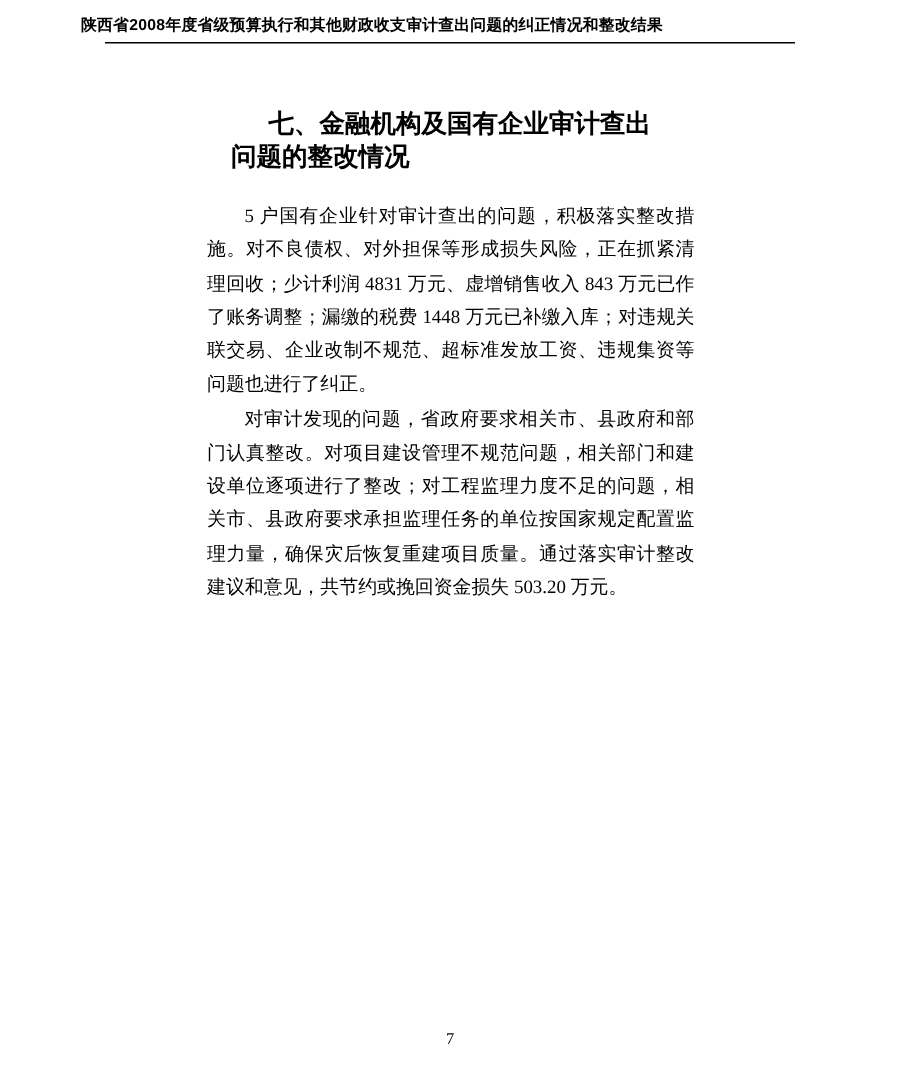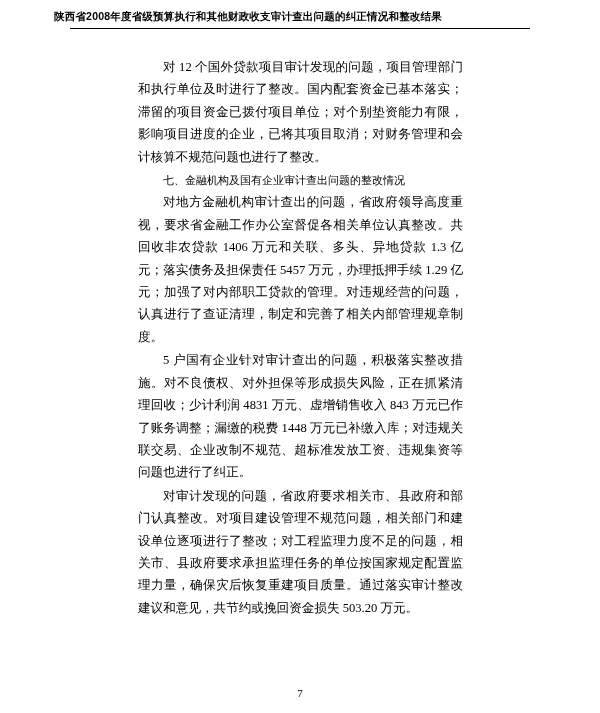--- a/index.html
+++ b/index.html
@@ -49,24 +49,24 @@
   p.para {
     margin: 0 0 1px 0;
     font-size: 12.6px;
     line-height: 22.4px;
     text-align: justify;
     text-justify: inter-ideograph;
     text-indent: 25px;
     font-family: "Liberation Serif", "DejaVu Serif", serif;
   }
   h2.section {
-    margin: 0;
-    font-size: 11px;
+    margin: 16px;
+    font-size: 17px;
     line-height: 22.4px;
-    font-weight: normal;
+    font-weight: bold;
     text-indent: 25px;
     font-family: "Liberation Sans", "DejaVu Sans", sans-serif;
   }
   .footer {
     position: absolute;
     bottom: 14px;
     left: 0;
     width: 600px;
     text-align: center;
     font-size: 11px;
@@ -76,24 +76,22 @@
 </head>
 <body>
 
 <div class="page">
 
   <div class="header">陕西省2008年度省级预算执行和其他财政收支审计查出问题的纠正情况和整改结果</div>
   <div class="header-rule"></div>
 
   <div class="body-area">
 
-    <p class="para">对 12 个国外贷款项目审计发现的问题，项目管理部门和执行单位及时进行了整改。国内配套资金已基本落实；滞留的项目资金已拨付项目单位；对个别垫资能力有限，影响项目进度的企业，已将其项目取消；对财务管理和会计核算不规范问题也进行了整改。</p>
 
     <h2 class="section">七、金融机构及国有企业审计查出问题的整改情况</h2>
-    <p class="para">对地方金融机构审计查出的问题，省政府领导高度重视，要求省金融工作办公室督促各相关单位认真整改。共回收非农贷款 1406 万元和关联、多头、异地贷款 1.3 亿元；落实债务及担保责任 5457 万元，办理抵押手续 1.29 亿元；加强了对内部职工贷款的管理。对违规经营的问题，认真进行了查证清理，制定和完善了相关内部管理规章制度。</p>
     <p class="para">5 户国有企业针对审计查出的问题，积极落实整改措施。对不良债权、对外担保等形成损失风险，正在抓紧清理回收；少计利润 4831 万元、虚增销售收入 843 万元已作了账务调整；漏缴的税费 1448 万元已补缴入库；对违规关联交易、企业改制不规范、超标准发放工资、违规集资等问题也进行了纠正。</p>
 
     <p class="para">对审计发现的问题，省政府要求相关市、县政府和部门认真整改。对项目建设管理不规范问题，相关部门和建设单位逐项进行了整改；对工程监理力度不足的问题，相关市、县政府要求承担监理任务的单位按国家规定配置监理力量，确保灾后恢复重建项目质量。通过落实审计整改建议和意见，共节约或挽回资金损失 503.20 万元。</p>
 
   </div>
 
   <div class="footer">7</div>
 
 </div>
 

